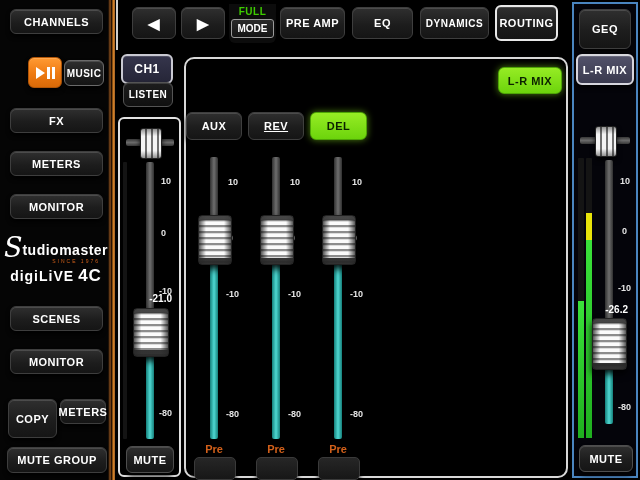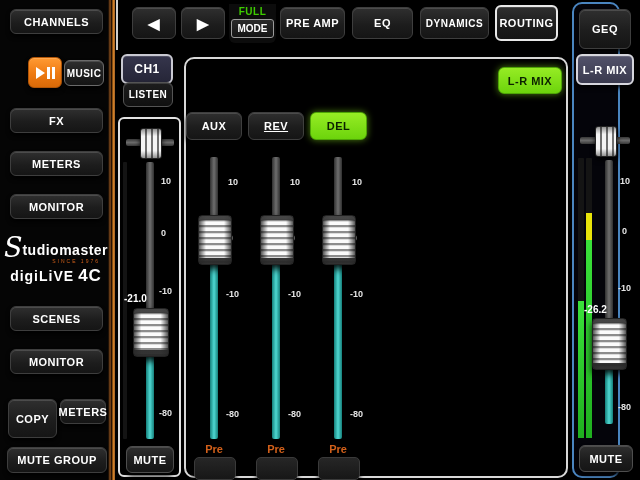--- a/index.html
+++ b/index.html
@@ -11,21 +11,21 @@
        border:1px solid #3e3e3e;border-radius:6px;color:#fff;font-weight:bold;
        font-size:11px;letter-spacing:.5px;
        box-shadow:0 3px 4px rgba(0,0,0,.85), inset 0 1px 0 rgba(255,255,255,.14);
        box-sizing:border-box;}
   .btn.sel{border:2px solid #e8e8e8;}
   .green-btn{background:linear-gradient(180deg,#96ec24,#6cd40c);color:#0c2200;
        border:1px solid #4ea506;box-shadow:0 0 7px rgba(140,230,30,.55),0 2px 3px rgba(0,0,0,.8);}
   .navy{background:linear-gradient(180deg,#35354c,#262638);border:2px solid #c9c9d2;}
   .graynavy{background:linear-gradient(180deg,#52526a,#3a3a4e);border:2px solid #d6d6dd;}
   .scale{position:absolute;color:#e4e4e4;font-size:9px;font-weight:bold;width:22px;}
-  .val{position:absolute;color:#fff;font-size:10px;font-weight:bold;text-align:left;}
+  .val{position:absolute;color:#fff;font-size:10px;font-weight:bold;text-align:right;}
   .track{position:absolute;border-radius:2px;}
   .tgray{width:8px;background:linear-gradient(90deg,#303030,#6e6e6e 50%,#303030);}
   .tteal{width:8px;background:linear-gradient(90deg,#157f7a,#4fd8d2 50%,#157f7a);}
   .fknob{position:absolute;border-radius:4px;border:1px solid #222;
        background:
          linear-gradient(180deg,rgba(60,60,60,.95) 0 9%,rgba(0,0,0,0) 9% 88%,rgba(40,40,40,.95) 88%),
          linear-gradient(90deg,rgba(0,0,0,.65),rgba(0,0,0,0) 22%,rgba(0,0,0,0) 78%,rgba(0,0,0,.65)),
          repeating-linear-gradient(180deg,#fbfbfb 0 3px,#8d8d8d 3px 5px,#dcdcdc 5px 6px);
        box-shadow:0 4px 7px rgba(0,0,0,.9);}
   .ptrack{position:absolute;height:7px;border-radius:2px;
@@ -212,21 +212,21 @@
       <div class="scale" style="left:42px;top:118px;">10</div>
       <div class="scale" style="left:42px;top:174px;">0</div>
       <div class="scale" style="left:40px;top:230px;">-10</div>
       <div class="scale" style="left:40px;top:350px;">-80</div>
       <div class="fknob" style="left:12px;top:156px;width:32px;height:48px;"></div>
       <div class="pre" style="left:0;top:384px;width:56px;">Pre</div>
       <div class="tapbtn" style="left:8px;top:398px;width:40px;height:21px;"></div>
     </div>
   </div>
 
-  <div class="abs" style="left:572px;top:2px;width:48px;height:476px;border:2px solid #4a85c0;border-radius:10px;background:#04040a;box-sizing:border-box;">
+  <div class="abs" style="left:572px;top:2px;width:66px;height:476px;border:2px solid #4a85c0;border-radius:0;background:#04040a;box-sizing:border-box;">
     <div class="btn" style="left:5px;top:5px;width:52px;height:40px;">
         <span>GEQ</span>
       </div>
     <div class="btn graynavy" style="left:2px;top:50px;width:58px;height:31px;font-size:11px;">
         <span>L-R MIX</span>
       </div>
 
     <div class="ptrack" style="left:6px;top:133px;width:50px;"></div>
     <div class="pknob" style="left:21px;top:122px;"></div>
 

